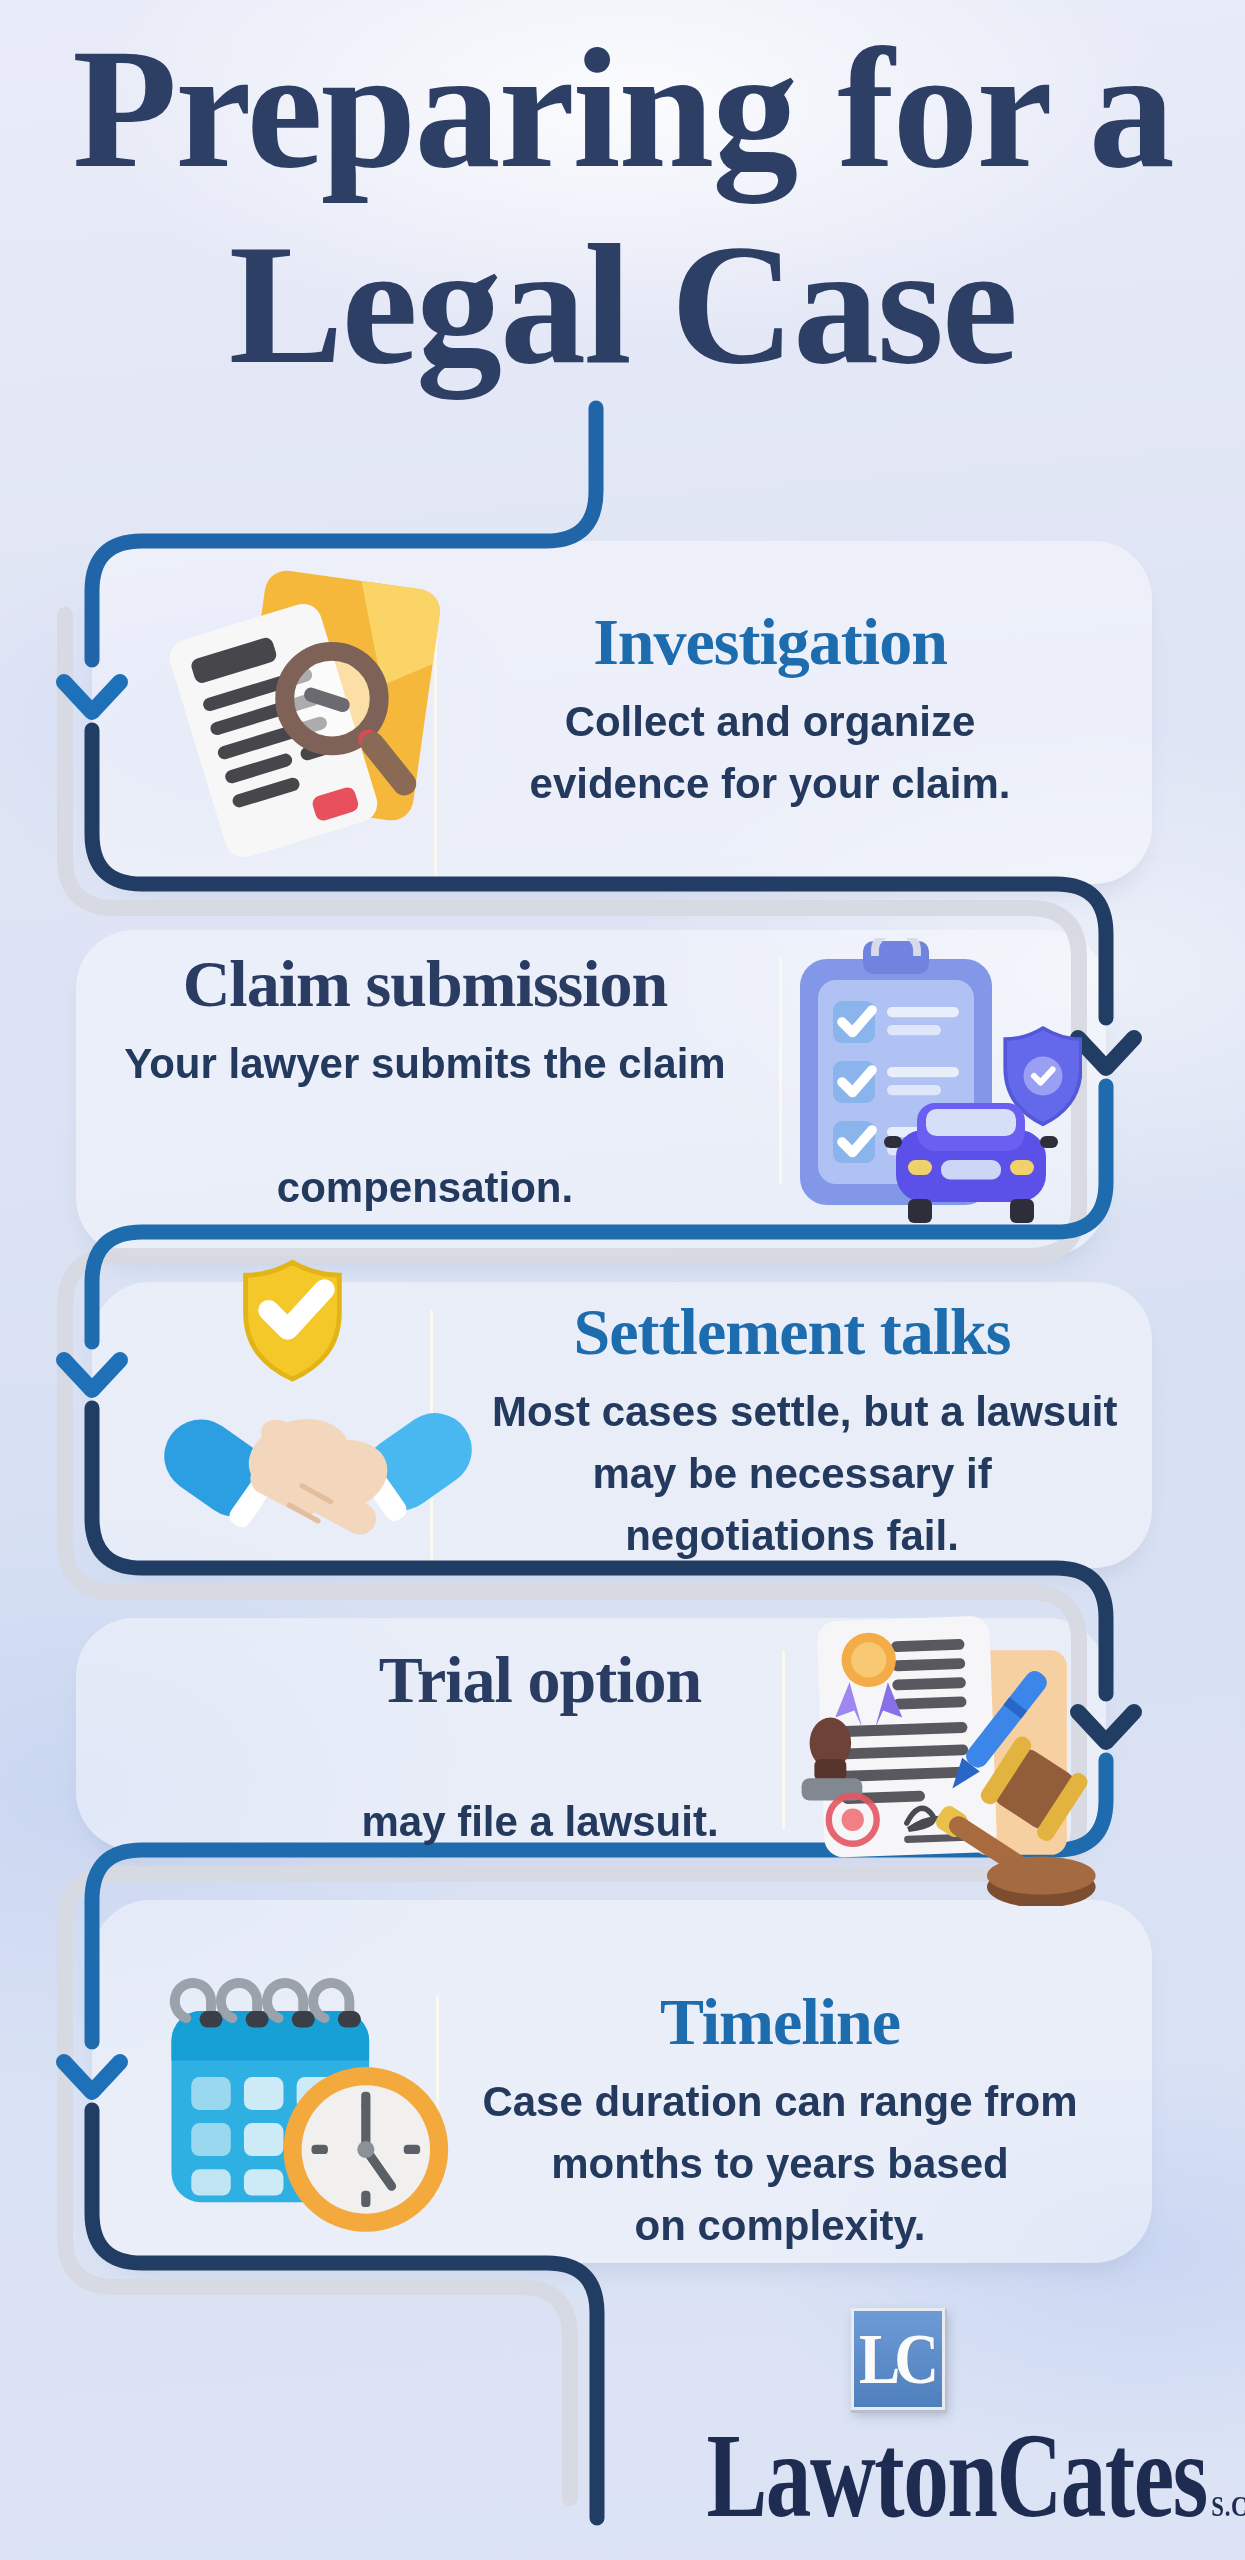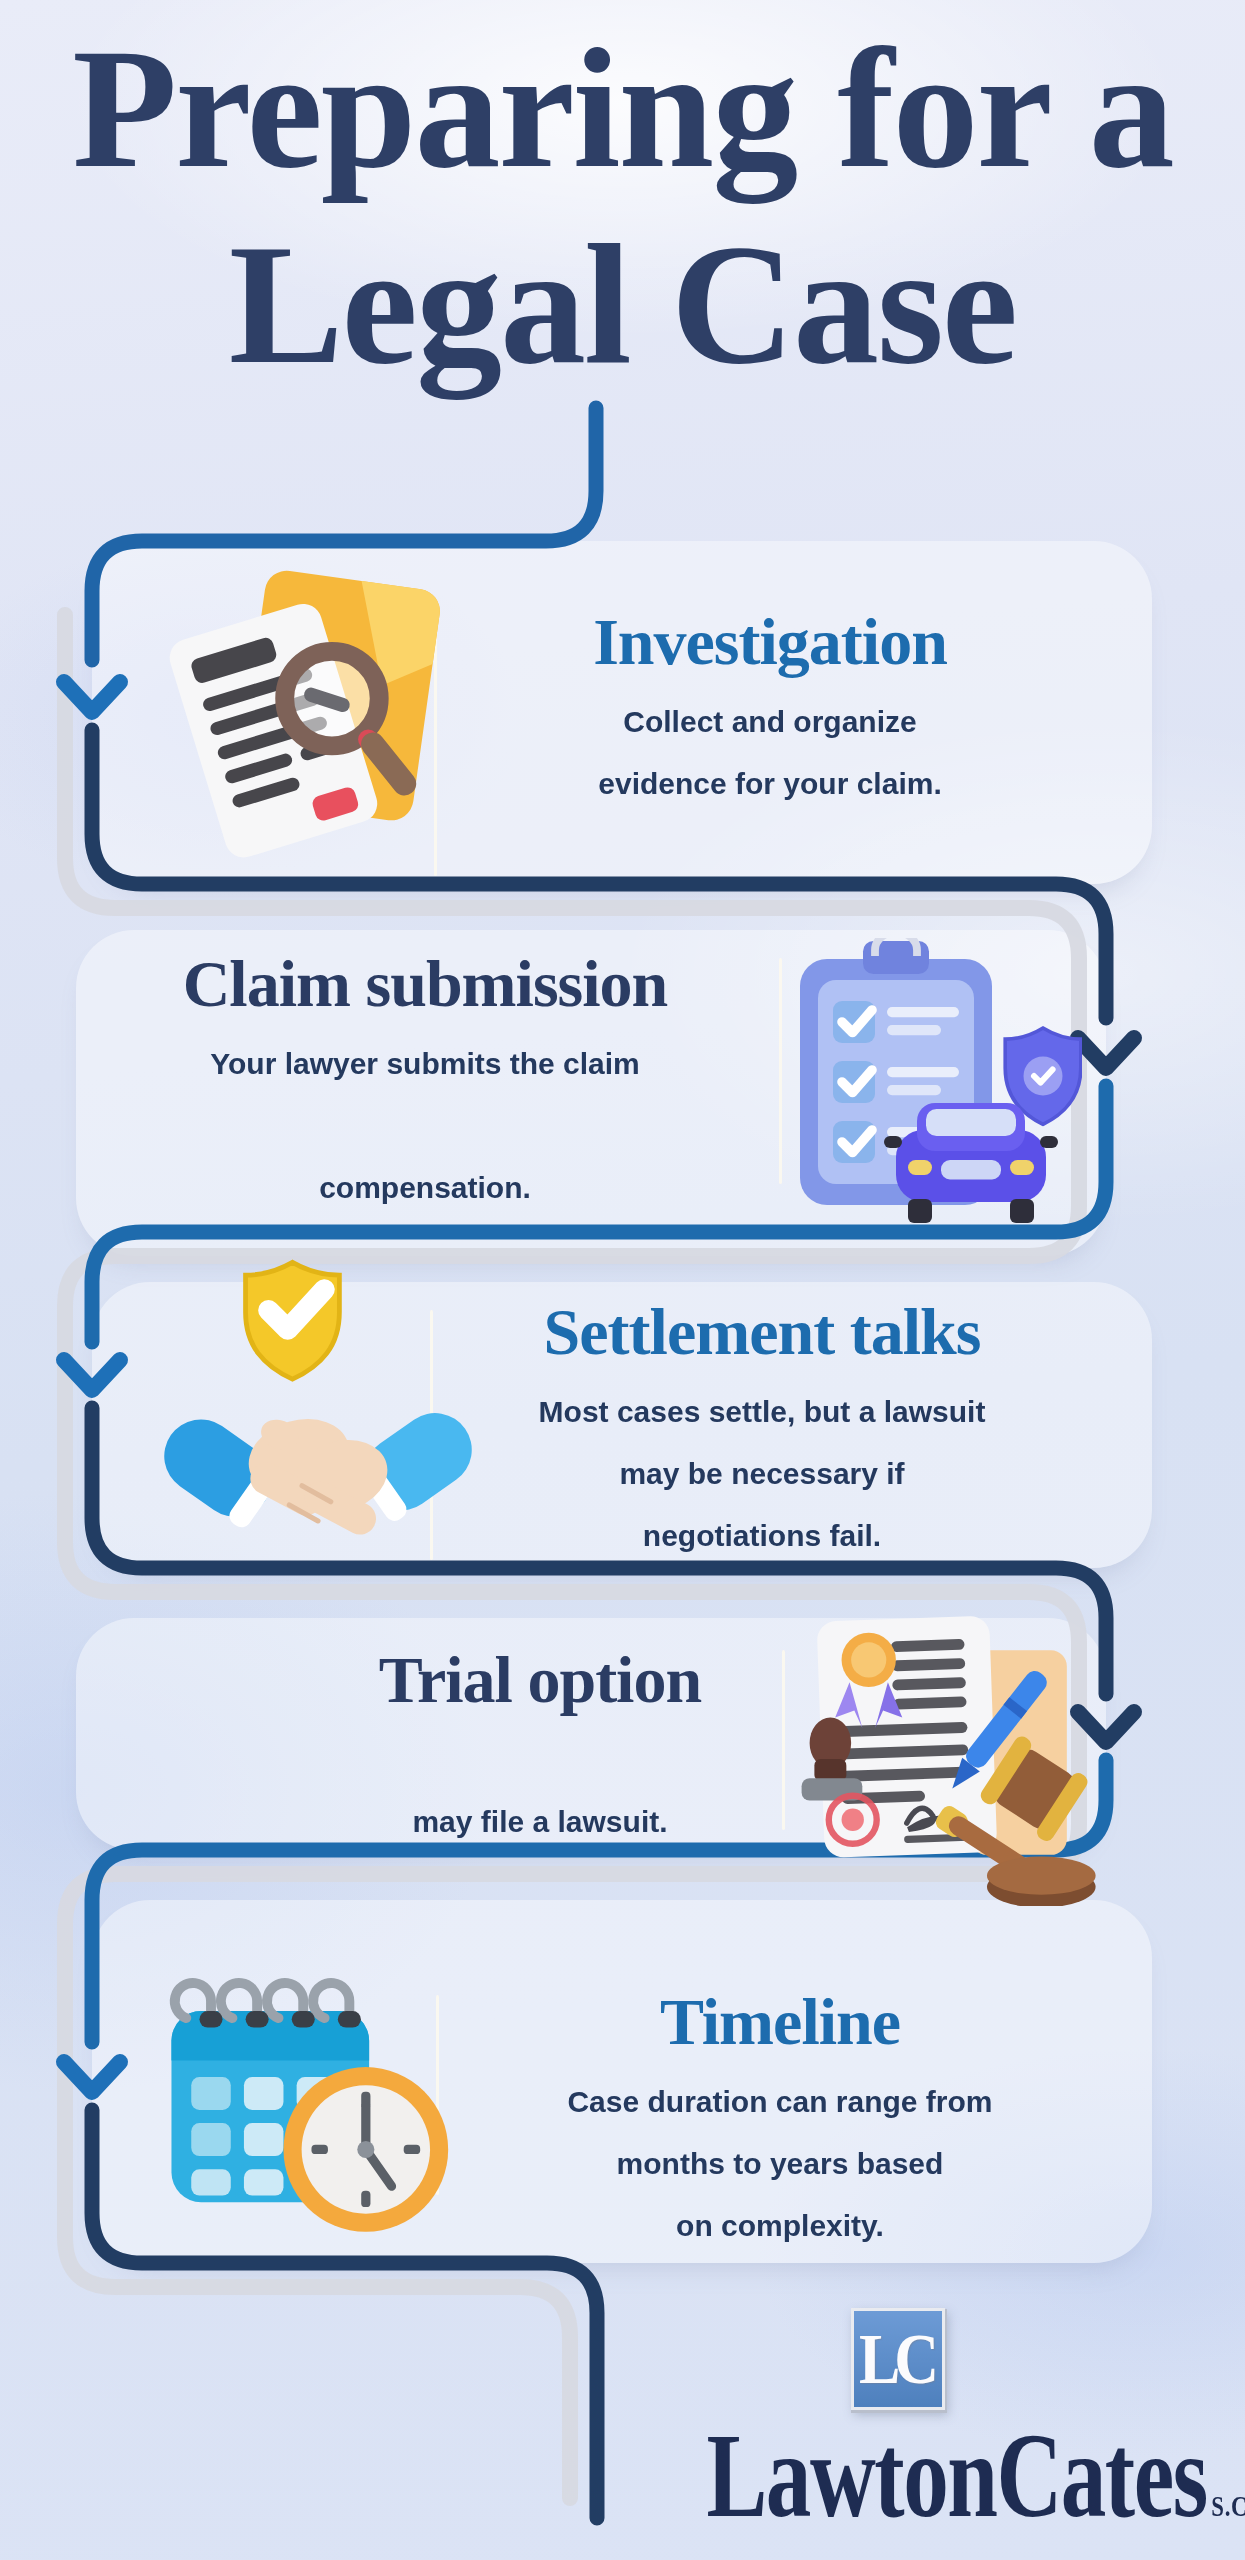--- a/index.html
+++ b/index.html
@@ -23,21 +23,21 @@
         box-shadow:0 16px 26px -12px rgba(130,140,175,.28);}
   .divider{position:absolute;width:3px;background:rgba(252,248,238,.9);border-radius:2px;}
   svg.flow,svg.icon{position:absolute;left:0;top:0;}
   .icon{z-index:4;}
   .flow{z-index:3;}
   .step{position:absolute;text-align:center;z-index:5;}
   .step h2{margin:0;font-family:"Liberation Serif","DejaVu Serif",serif;font-weight:bold;
            font-size:66px;line-height:1.08;letter-spacing:-1px;}
   .step h2.blue{color:#1d6cae;}
   .step h2.navy{color:#2b3c63;}
-  .step .body{margin:14px 0 0;font-size:30px;line-height:62px;font-weight:bold;color:#24395e;}
+  .step .body{margin:14px 0 0;font-size:42px;line-height:62px;font-weight:bold;color:#24395e;}
   .step .body span{white-space:nowrap;}
   .logo-box{
     position:absolute;left:851px;top:2308px;width:94px;height:102px;z-index:6;
     background:linear-gradient(180deg,#6d9bd6,#4e80bd);
     border:3px solid #e9ebf0;box-shadow:1px 2px 0 1px #b9bfcc, 3px 5px 10px rgba(90,100,130,.35);
     display:flex;align-items:center;justify-content:center;box-sizing:border-box;
   }
   .logo-box .mono{
     font-family:"Liberation Serif","DejaVu Serif",serif;font-weight:bold;
     font-size:62px;letter-spacing:-6px;color:#fbfbfd;text-shadow:1px 1px 1px rgba(120,130,150,.5);
@@ -253,21 +253,21 @@
       <span>evidence for your claim.</span></p>
   </div>
 
   <div class="step" style="left:115px;top:948px;width:620px;">
     <h2 class="navy">Claim submission</h2>
     <p class="body"><span>Your lawyer submits the claim</span><br>
       <br>
       <span>compensation.</span></p>
   </div>
 
-  <div class="step" style="left:462px;top:1296px;width:600px;">
+  <div class="step" style="left:492px;top:1296px;width:600px;">
     <h2 class="blue">Settlement talks</h2>
     <p class="body"><span>Most cases settle, but a lawsuit</span><br>
       <span>may be necessary if</span><br>
       <span>negotiations fail.</span></p>
   </div>
 
   <div class="step" style="left:230px;top:1644px;width:620px;">
     <h2 class="navy">Trial option</h2>
     <p class="body"><br>
       <span>may file a lawsuit.</span></p>

